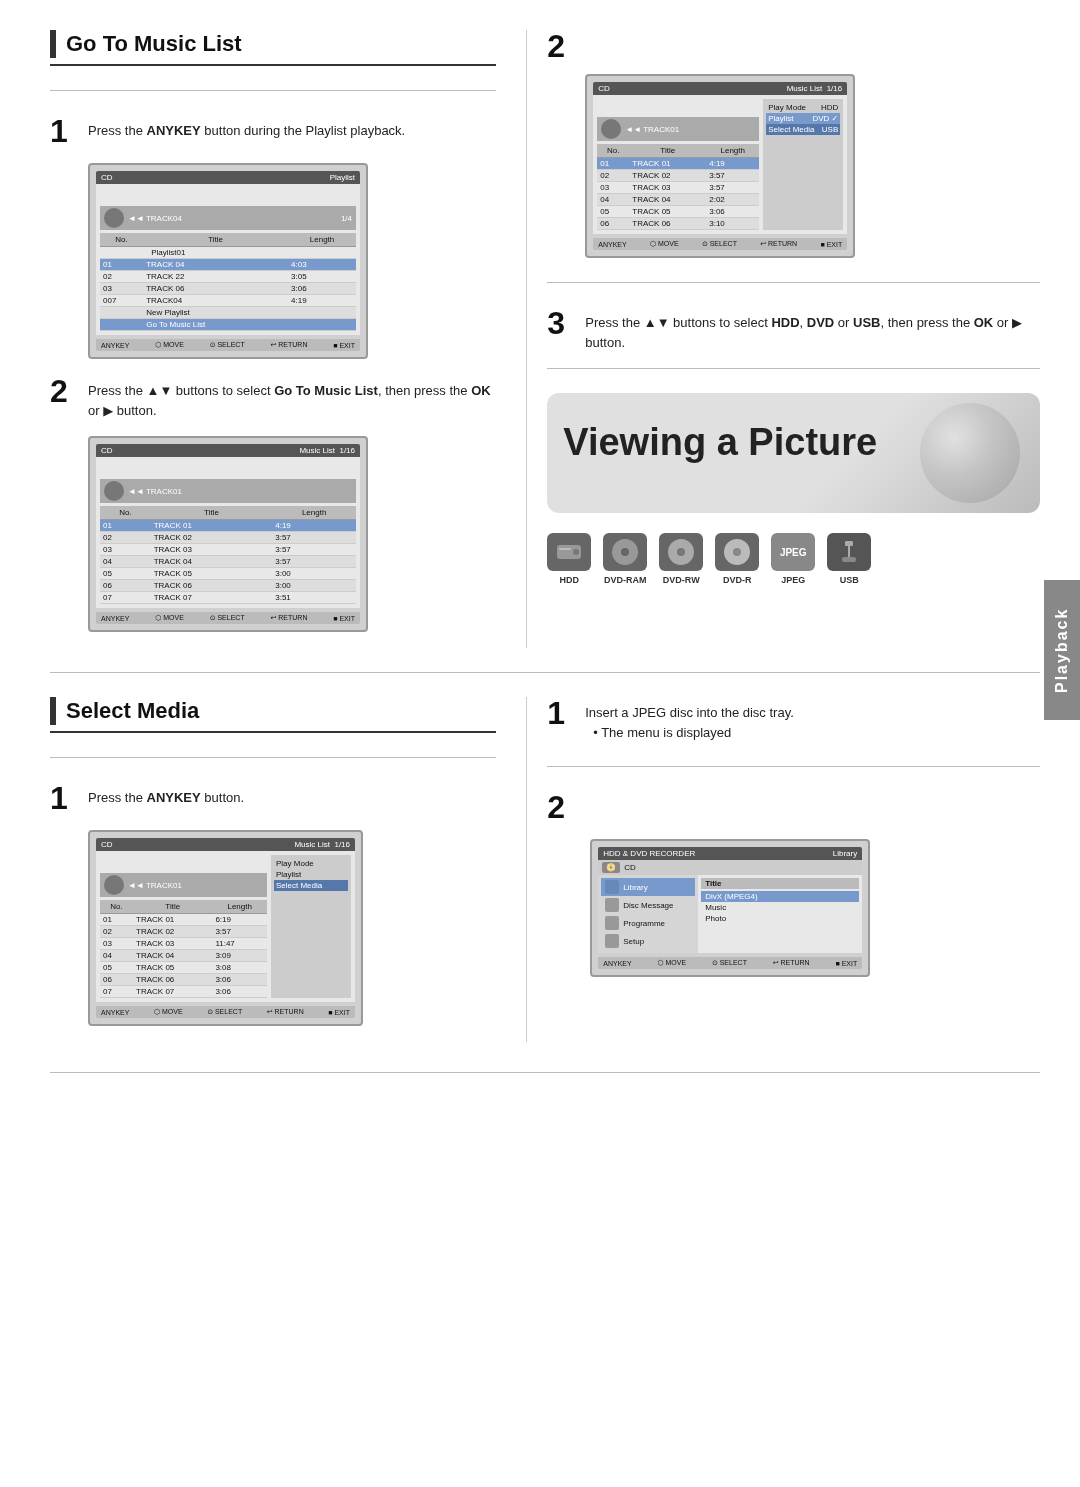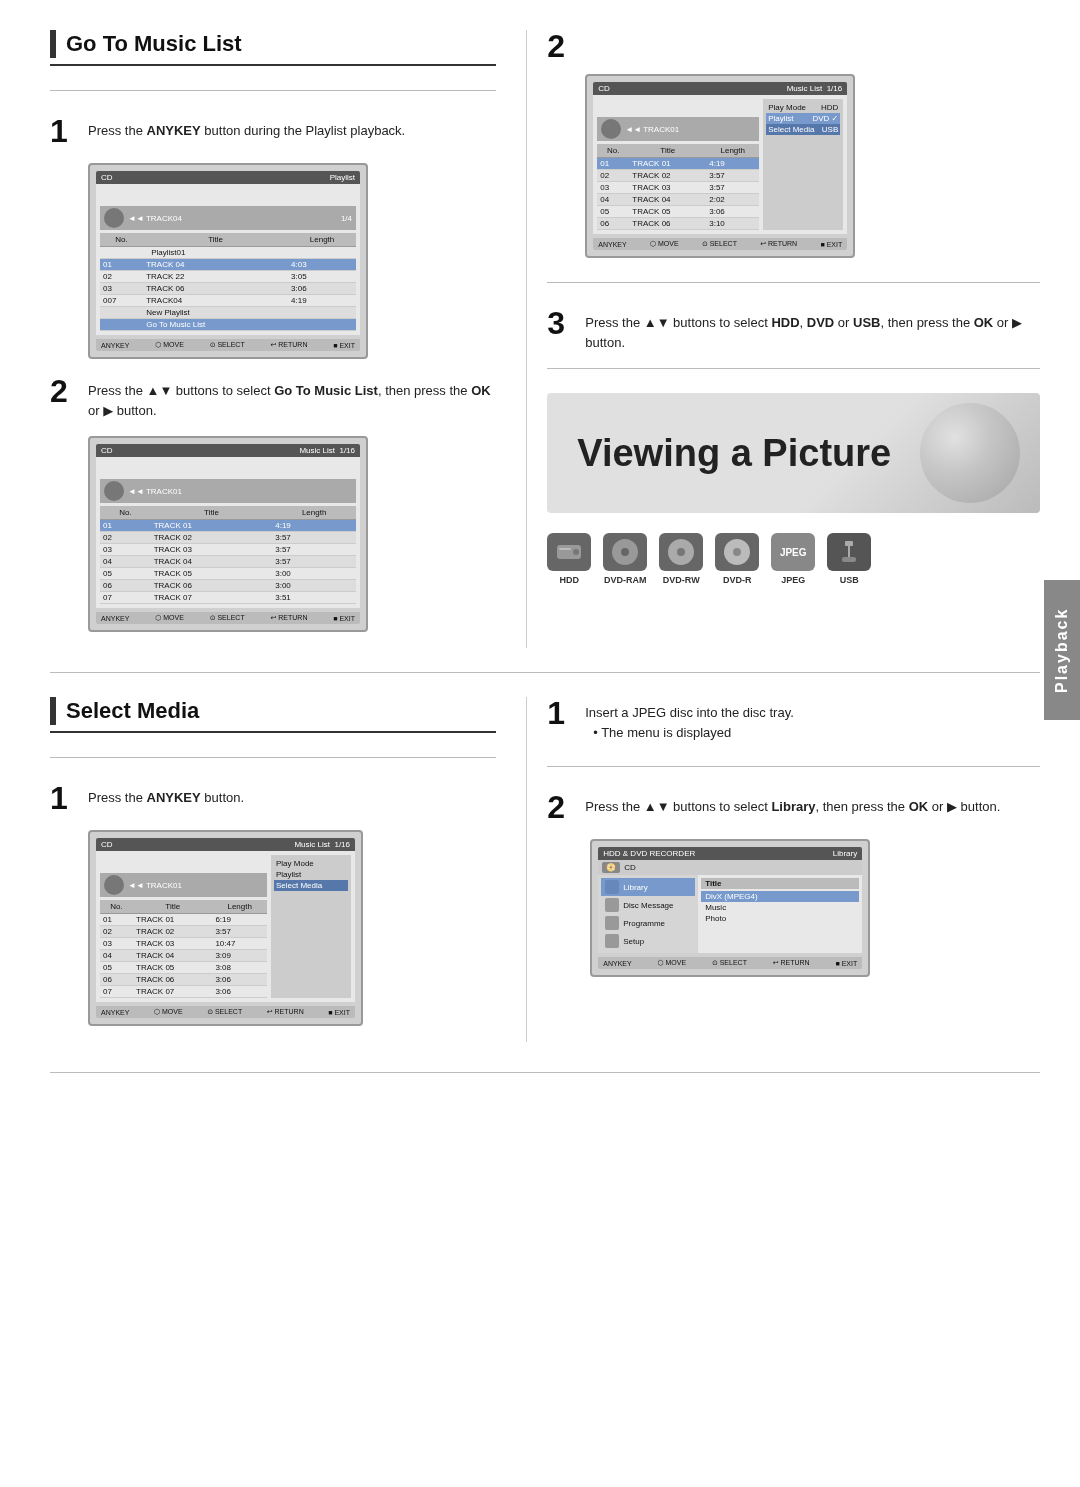--- a/index.html
+++ b/index.html
@@ -208,28 +208,28 @@
     
     .h-divider {
       border: none;
       border-top: 1px solid #bbb;
       margin: 24px 0;
     }
 
     
     .viewing-banner {
       background: linear-gradient(135deg, #e0e0e0 60%, #bbb 100%);
-      border-radius: 4px;
-      padding: 28px 30px;
+      border-radius: 12px;
+      padding: 28px 16px;
       margin-bottom: 20px;
       position: relative;
       overflow: hidden;
       min-height: 120px;
       display: flex;
-      align-items: center;
+      align-items: flex-start;
     }
 
     .viewing-banner-title {
       font-size: 38px;
       font-weight: bold;
       color: #222;
       z-index: 2;
       position: relative;
     }
 
@@ -740,21 +740,21 @@
                       <td>6:19</td>
                     </tr>
                   <tr>
                       <td>02</td>
                       <td>TRACK 02</td>
                       <td>3:57</td>
                     </tr>
                   <tr>
                       <td>03</td>
                       <td>TRACK 03</td>
-                      <td>10:47</td>
+                      <td>11:47</td>
                     </tr>
                   <tr>
                       <td>04</td>
                       <td>TRACK 04</td>
                       <td>3:09</td>
                     </tr>
                   <tr>
                       <td>05</td>
                       <td>TRACK 05</td>
                       <td>3:08</td>
@@ -796,23 +796,20 @@
           <div class="step-text">
             Insert a JPEG disc into the disc tray.<br>
             <span class="bullet">• The menu is displayed</span>
           </div>
         </div>
 
         <hr class="h-divider">
 
         <div class="step">
           <span class="step-number">2</span>
-          <div class="step-text">
-            Press the ▲▼ buttons to select <b>Library</b>, then press the <b>OK</b> or ▶ button.
-          </div>
         </div>
 
         <div class="library-screen" style="width:280px; margin-left:43px;">
           <div class="lib-header">
             <span>HDD &amp; DVD RECORDER</span>
             <span>Library</span>
           </div>
           <div style="background:#ccc; padding:2px 4px; font-size:8px; display:flex; align-items:center; gap:4px;">
             <span style="background:#888; color:#fff; border-radius:2px; padding:1px 4px;">📀</span>
             <span>CD</span>

